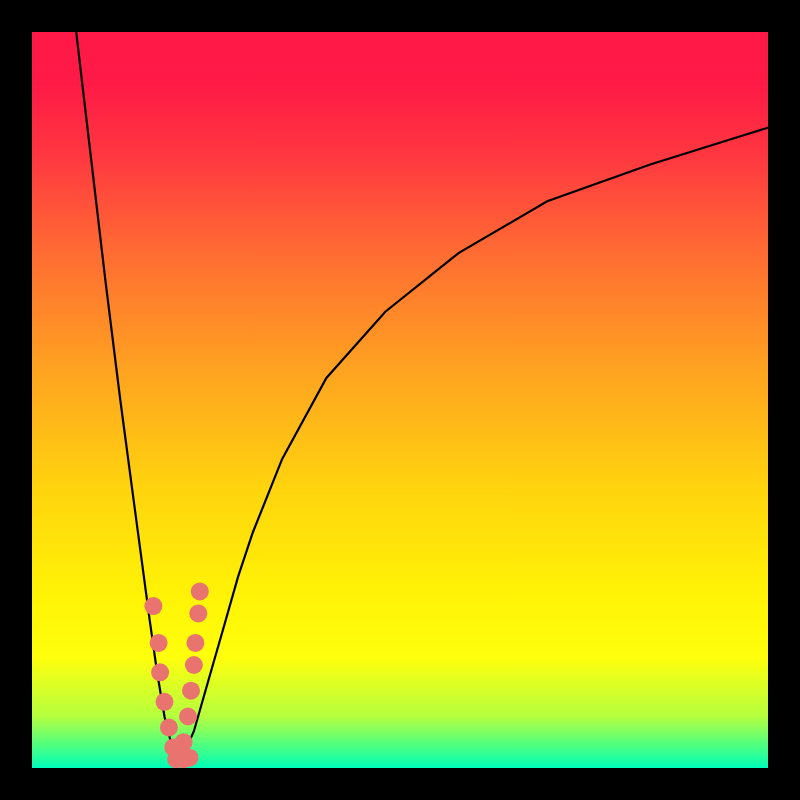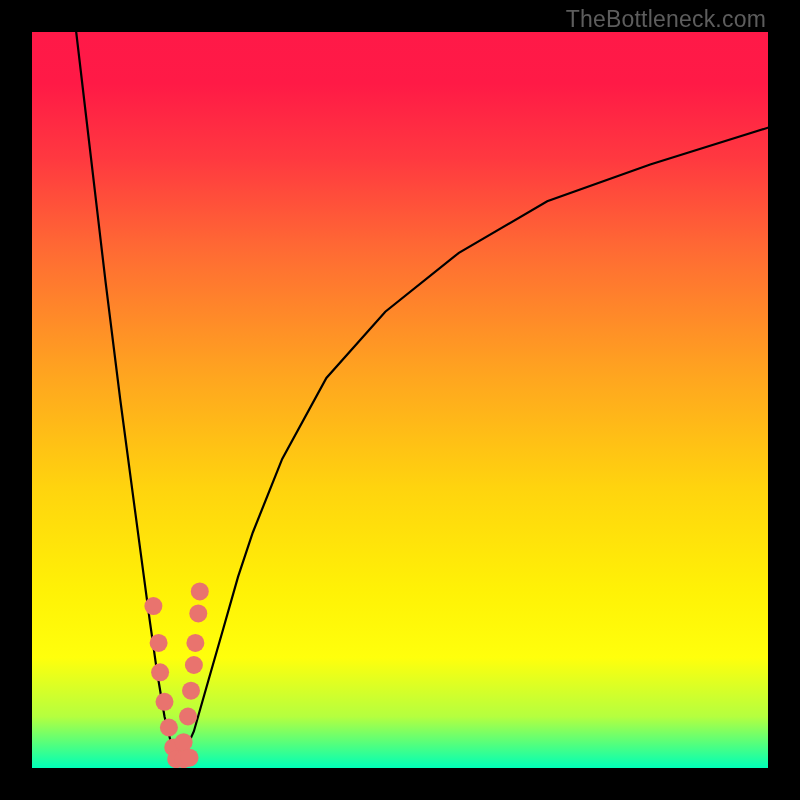--- a/index.html
+++ b/index.html
@@ -88,14 +88,13 @@
           <circle cx="161.9" cy="633.0" r="9" class="bead"></circle>
           <circle cx="159.0" cy="658.7" r="9" class="bead"></circle>
           <circle cx="156.0" cy="684.5" r="9" class="bead"></circle>
           <circle cx="151.6" cy="710.2" r="9" class="bead"></circle>
           <circle cx="144.3" cy="727.2" r="9" class="bead"></circle>
           <circle cx="151.6" cy="727.2" r="9" class="bead"></circle>
           <circle cx="157.5" cy="725.7" r="9" class="bead"></circle>
         </g>
     </svg>
   </div>
-  <div class="watermark">TheBottleneck.com</div>
 </div>
 
 </body></html>

